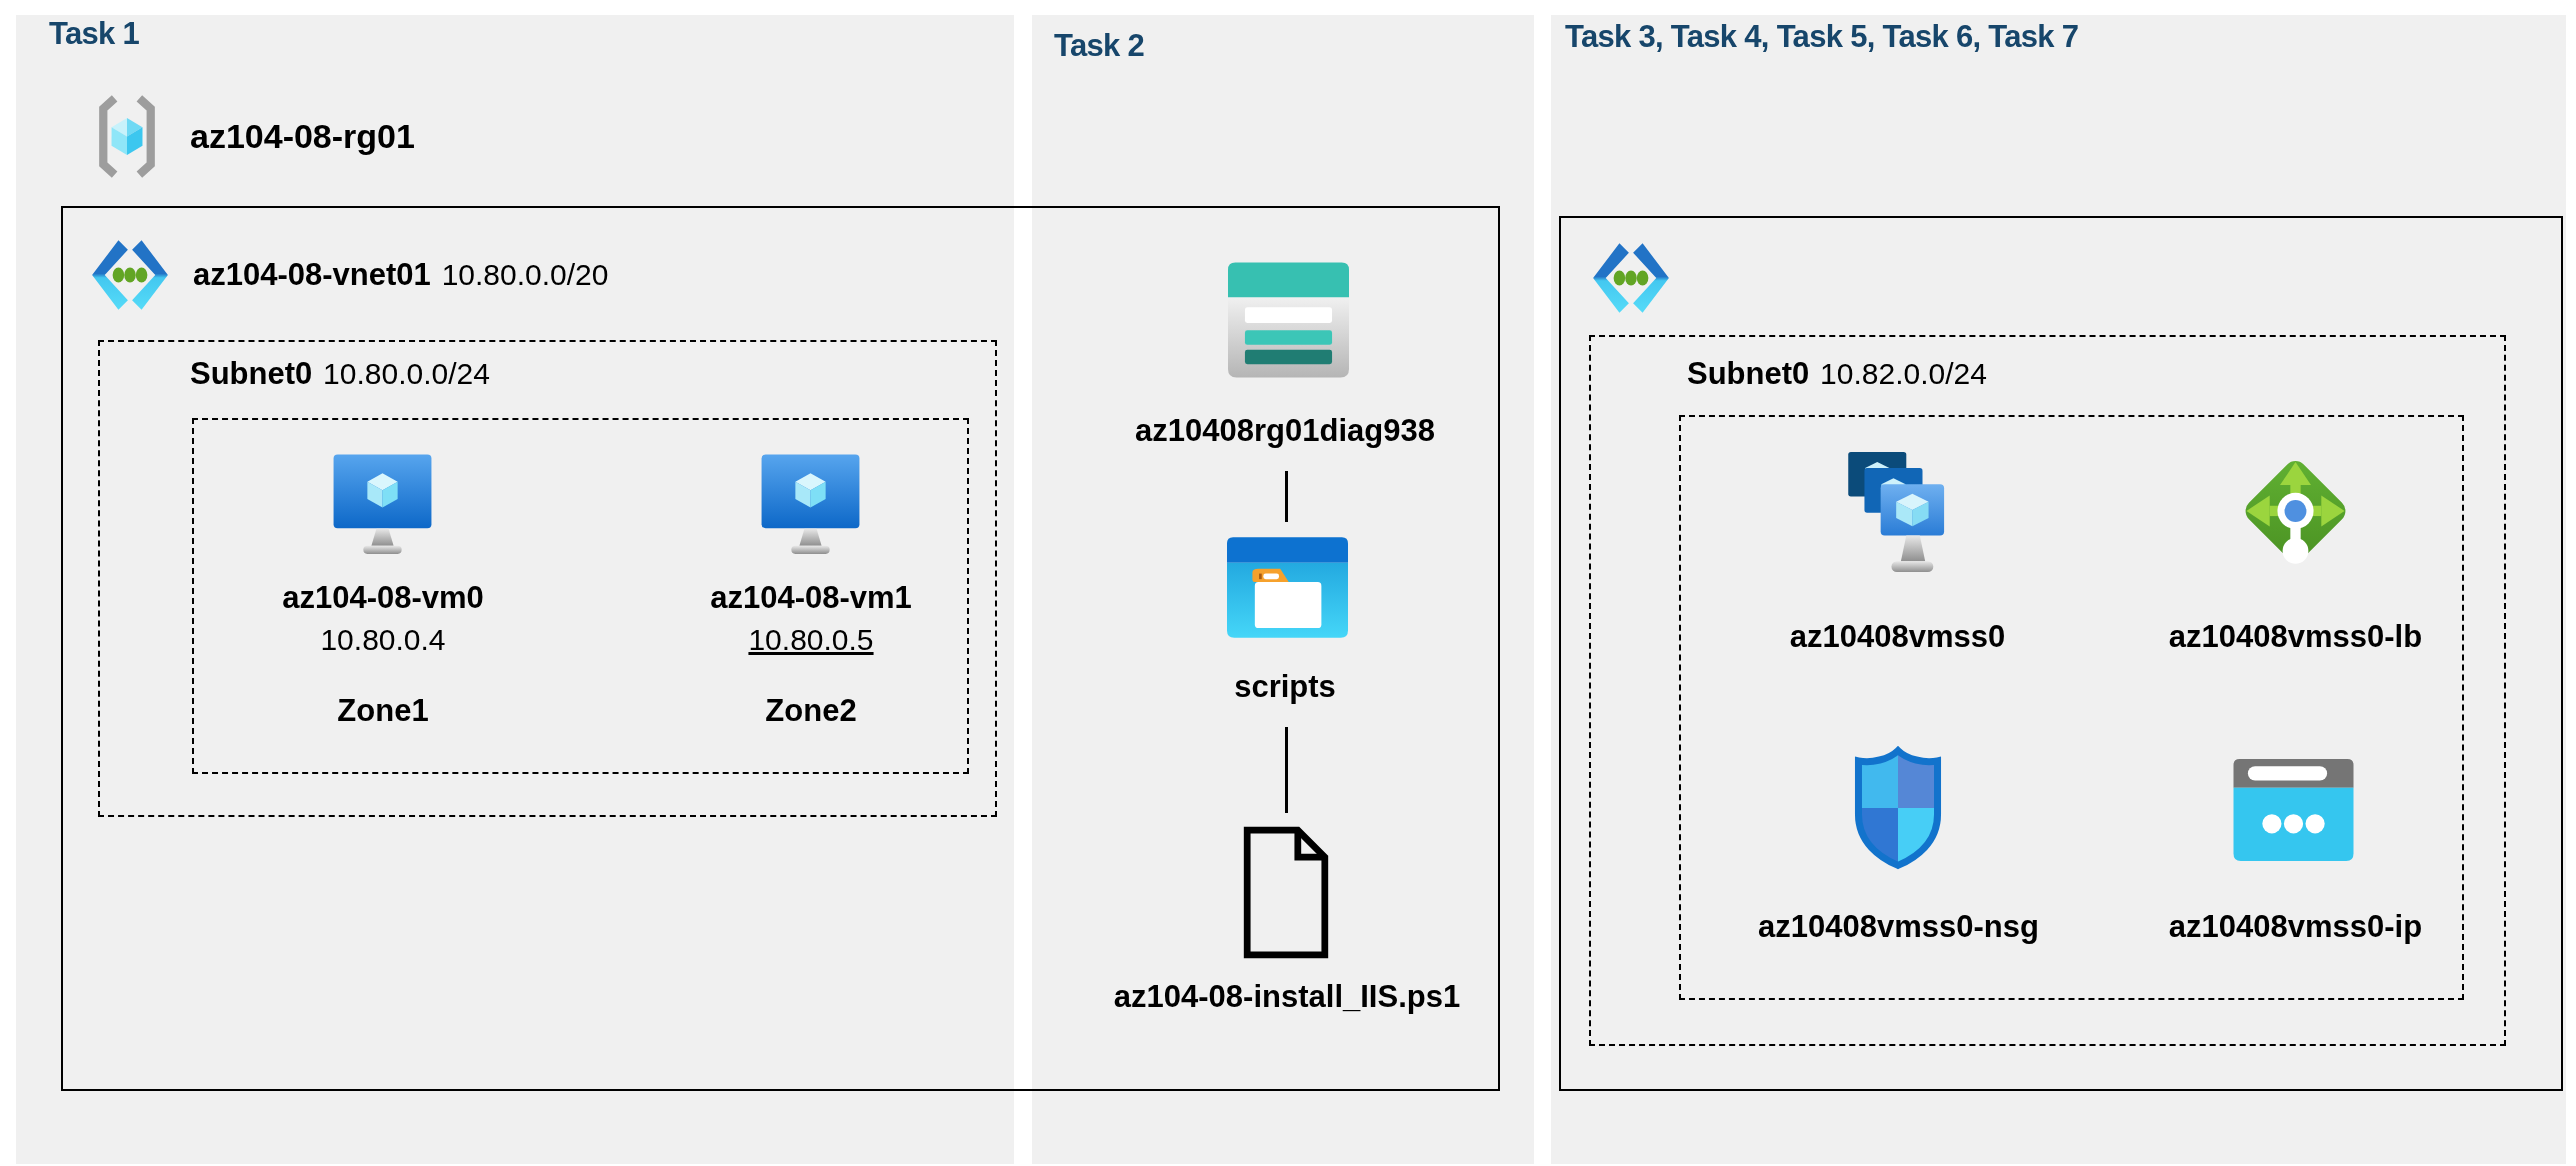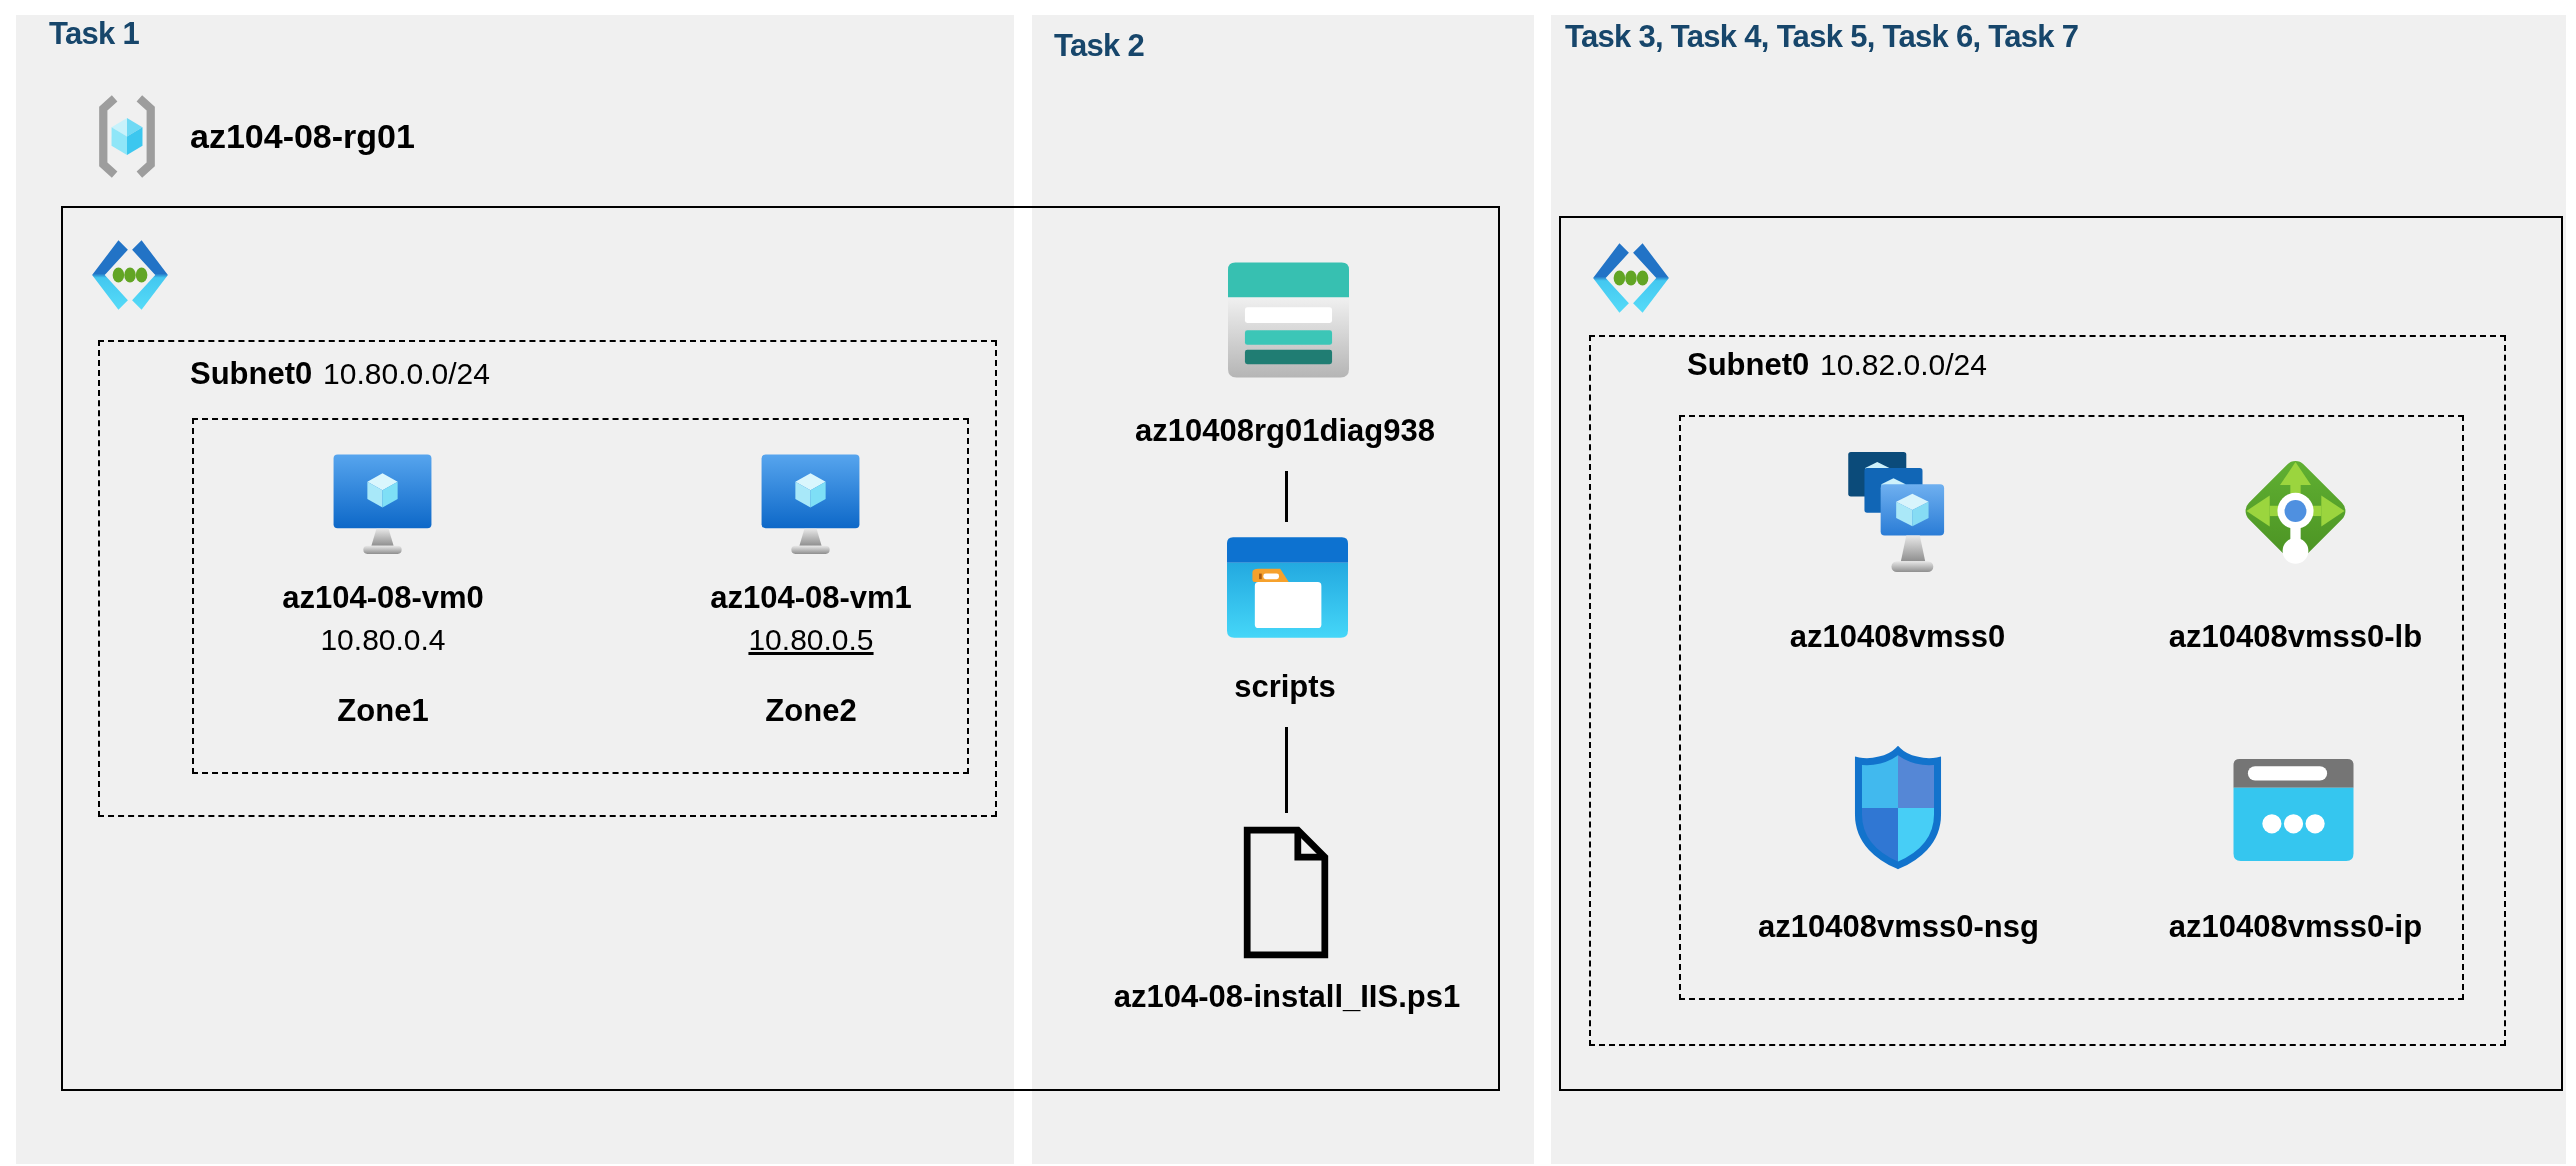--- a/index.html
+++ b/index.html
@@ -28,21 +28,21 @@
   .rg-header svg{width:66px;height:85px;}
   .rg-name{font-size:34px;font-weight:700;white-space:nowrap;}
   .vnet-header{position:absolute;display:flex;align-items:center;gap:23px;}
   #vnet1-header{left:90px;top:237px;}
   #vnet2-header{left:1591px;top:240px;}
   .vnet-header svg{width:80px;height:76px;}
   .res-name{font-size:31px;font-weight:700;white-space:nowrap;}
   .res-cidr{font-size:30px;font-weight:400;margin-left:10.8px;white-space:nowrap;}
   .subnet-label{position:absolute;white-space:nowrap;}
   #subnet1-label{left:190px;top:356px;}
-  #subnet2-label{left:1687px;top:347px;}
+  #subnet2-label{left:1687px;top:356px;}
   .icon{position:absolute;}
   #vm0-icon{left:332px;top:453px;width:101px;height:111px;}
   #vm1-icon{left:760px;top:453px;width:101px;height:111px;}
   #storage-icon{left:1228px;top:262px;width:121px;height:116px;}
   #scripts-icon{left:1227px;top:537px;width:121px;height:101px;}
   #file-icon{left:1242px;top:825px;width:88px;height:135px;}
   #vmss-icon{left:1828px;top:442px;width:135px;height:148px;}
   #lb-icon{left:2231px;top:449px;width:129px;height:129px;}
   #nsg-icon{left:1847px;top:742px;width:102px;height:132px;}
   #ip-icon{left:2233px;top:759px;width:121px;height:102px;}
@@ -134,20 +134,23 @@
   </div>
 
   <div class="vnet-header" id="vnet1-header">
     <svg viewBox="0 0 76 70">
       <polygon points="27,2 36,11 14,35 36,59 27,68 2,35" fill="url(#gradChev)"></polygon>
       <polygon points="49,2 40,11 62,35 40,59 49,68 74,35" fill="url(#gradChev)"></polygon>
       <ellipse cx="27" cy="35" rx="5.5" ry="7.2" fill="#62a524"></ellipse>
       <ellipse cx="38" cy="35" rx="5.5" ry="7.2" fill="#62a524"></ellipse>
       <ellipse cx="49" cy="35" rx="5.5" ry="7.2" fill="#62a524"></ellipse>
     </svg>
+    <span>
+      <span class="res-name">az104-08-vnet01</span><span class="res-cidr">10.80.0.0/20</span>
+    </span>
   </div>
 
   <div class="subnet-label" id="subnet1-label">
     <span class="res-name">Subnet0</span><span class="res-cidr">10.80.0.0/24</span>
   </div>
 
   <svg class="icon" id="vm0-icon" viewBox="0 0 100 110">
     <rect x="1.5" y="1.5" width="97" height="73" rx="4" fill="url(#gradMon)"></rect>
     <polygon points="50,20 65,28.5 50,37 35,28.5" fill="#d9f6fd"></polygon>
     <polygon points="35,28.5 50,37 50,54 35,45.5" fill="#a8e8f9"></polygon>

